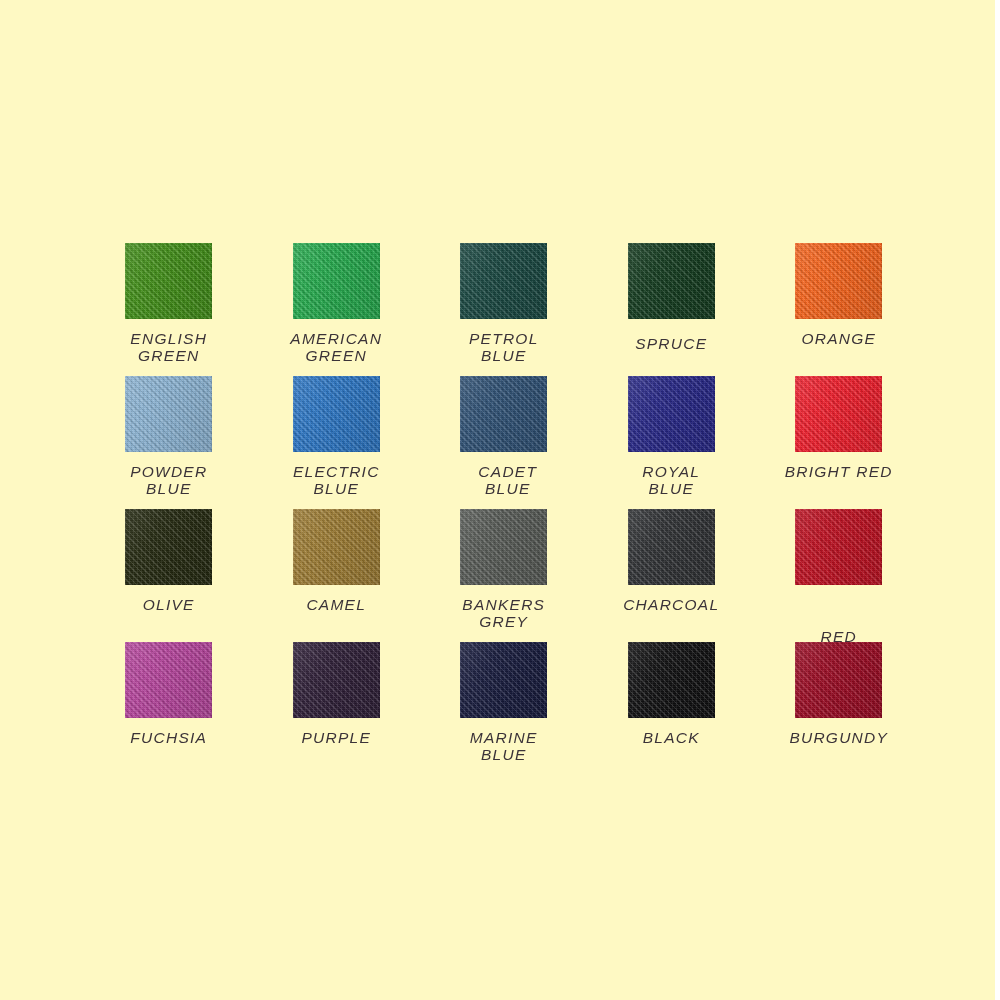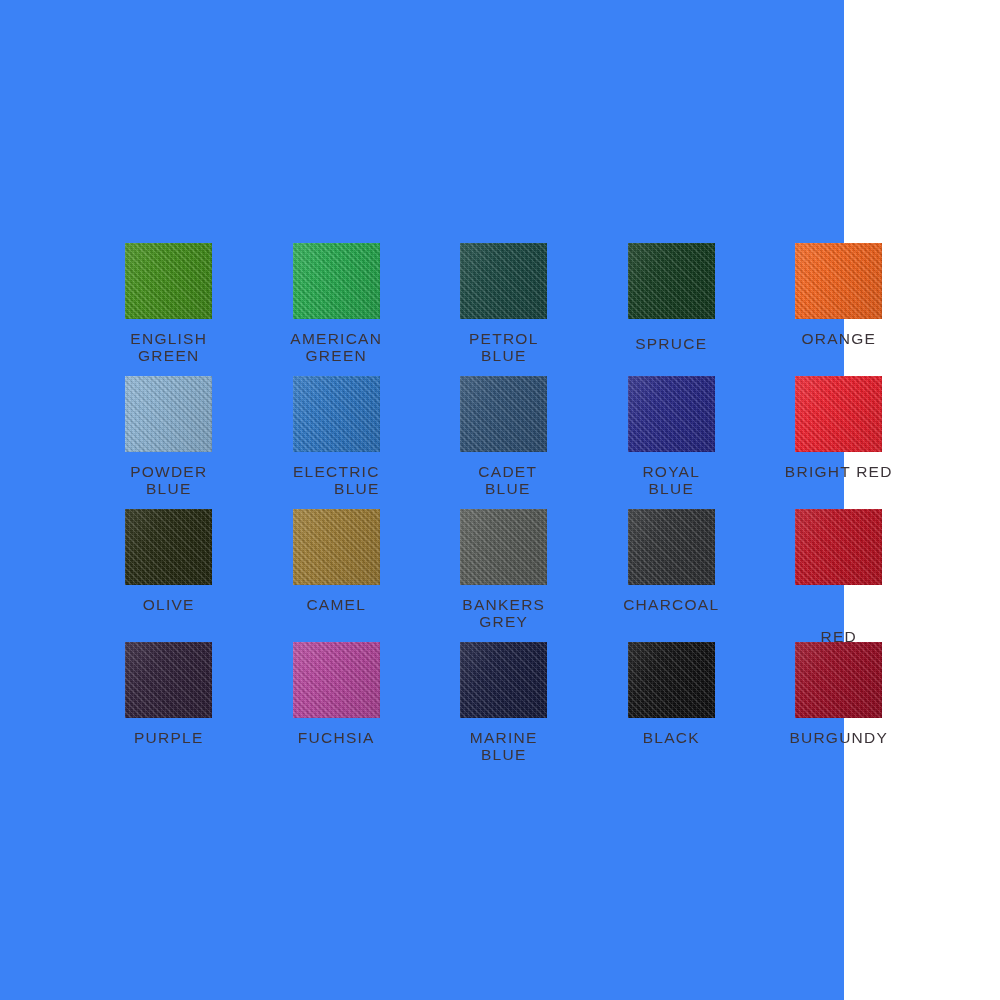--- a/index.html
+++ b/index.html
@@ -12,23 +12,24 @@
     height: 1000px;
     background: #ffffff;
     font-family: "Liberation Sans", sans-serif;
     overflow: hidden;
   }
 
   #swatch-chart {
     position: absolute;
     left: 0;
     top: 0;
-    width: 844px;
+    width: 995px;
     height: 1000px;
-    background: #3b82f6;
+    background: #fef9c3;
+    font-style: italic;
   }
 
   .swatch-grid {
     position: absolute;
     left: 85px;
     top: 243px;
     width: 838px;
     display: grid;
     grid-template-columns: repeat(5, 167.5px);
     grid-auto-rows: 133px;
@@ -144,21 +145,21 @@
         <div class="chip" style="background-color: rgb(244, 98, 26);"></div>
         <div class="chip-label" style="color: rgb(59, 51, 56);">ORANGE</div>
       </div>
       <div class="swatch-cell">
         <div class="chip" style="background-color: rgb(138, 178, 210);"></div>
         <div class="chip-label" style="color: rgb(59, 51, 56);">POWDER
 BLUE</div>
       </div>
       <div class="swatch-cell">
         <div class="chip" style="background-color: rgb(42, 116, 194);"></div>
-        <div class="chip-label" style="color: rgb(59, 51, 56); text-align: right;">ELECTRIC
+        <div class="chip-label" style="color: rgb(59, 51, 56);">ELECTRIC
 BLUE</div>
       </div>
       <div class="swatch-cell">
         <div class="chip" style="background-color: rgb(45, 79, 115);"></div>
         <div class="chip-label" style="color: rgb(59, 51, 56); margin-left: 8px;">CADET
 BLUE</div>
       </div>
       <div class="swatch-cell">
         <div class="chip" style="background-color: rgb(37, 37, 133);"></div>
         <div class="chip-label" style="color: rgb(59, 51, 56);">ROYAL
@@ -183,28 +184,28 @@
       </div>
       <div class="swatch-cell">
         <div class="chip" style="background-color: rgb(46, 48, 51);"></div>
         <div class="chip-label" style="color: rgb(59, 51, 56);">CHARCOAL</div>
       </div>
       <div class="swatch-cell">
         <div class="chip" style="background-color: rgb(189, 15, 32);"></div>
         <div class="chip-label" style="color: rgb(59, 51, 56); margin-top: 43px;">RED</div>
       </div>
       <div class="swatch-cell">
+        <div class="chip" style="background-color: rgb(180, 67, 155);"></div>
+        <div class="chip-label" style="color: rgb(59, 51, 56);">FUCHSIA</div>
+      </div>
+      <div class="swatch-cell">
         <div class="chip" style="background-color: rgb(45, 29, 54);"></div>
         <div class="chip-label" style="color: rgb(59, 51, 56);">PURPLE</div>
       </div>
       <div class="swatch-cell">
-        <div class="chip" style="background-color: rgb(180, 67, 155);"></div>
-        <div class="chip-label" style="color: rgb(59, 51, 56);">FUCHSIA</div>
-      </div>
-      <div class="swatch-cell">
         <div class="chip" style="background-color: rgb(22, 26, 60);"></div>
         <div class="chip-label" style="color: rgb(59, 51, 56);">MARINE
 BLUE</div>
       </div>
       <div class="swatch-cell">
         <div class="chip" style="background-color: rgb(15, 15, 16);"></div>
         <div class="chip-label" style="color: rgb(59, 51, 56);">BLACK</div>
       </div>
       <div class="swatch-cell">
         <div class="chip" style="background-color: rgb(153, 10, 34);"></div>

